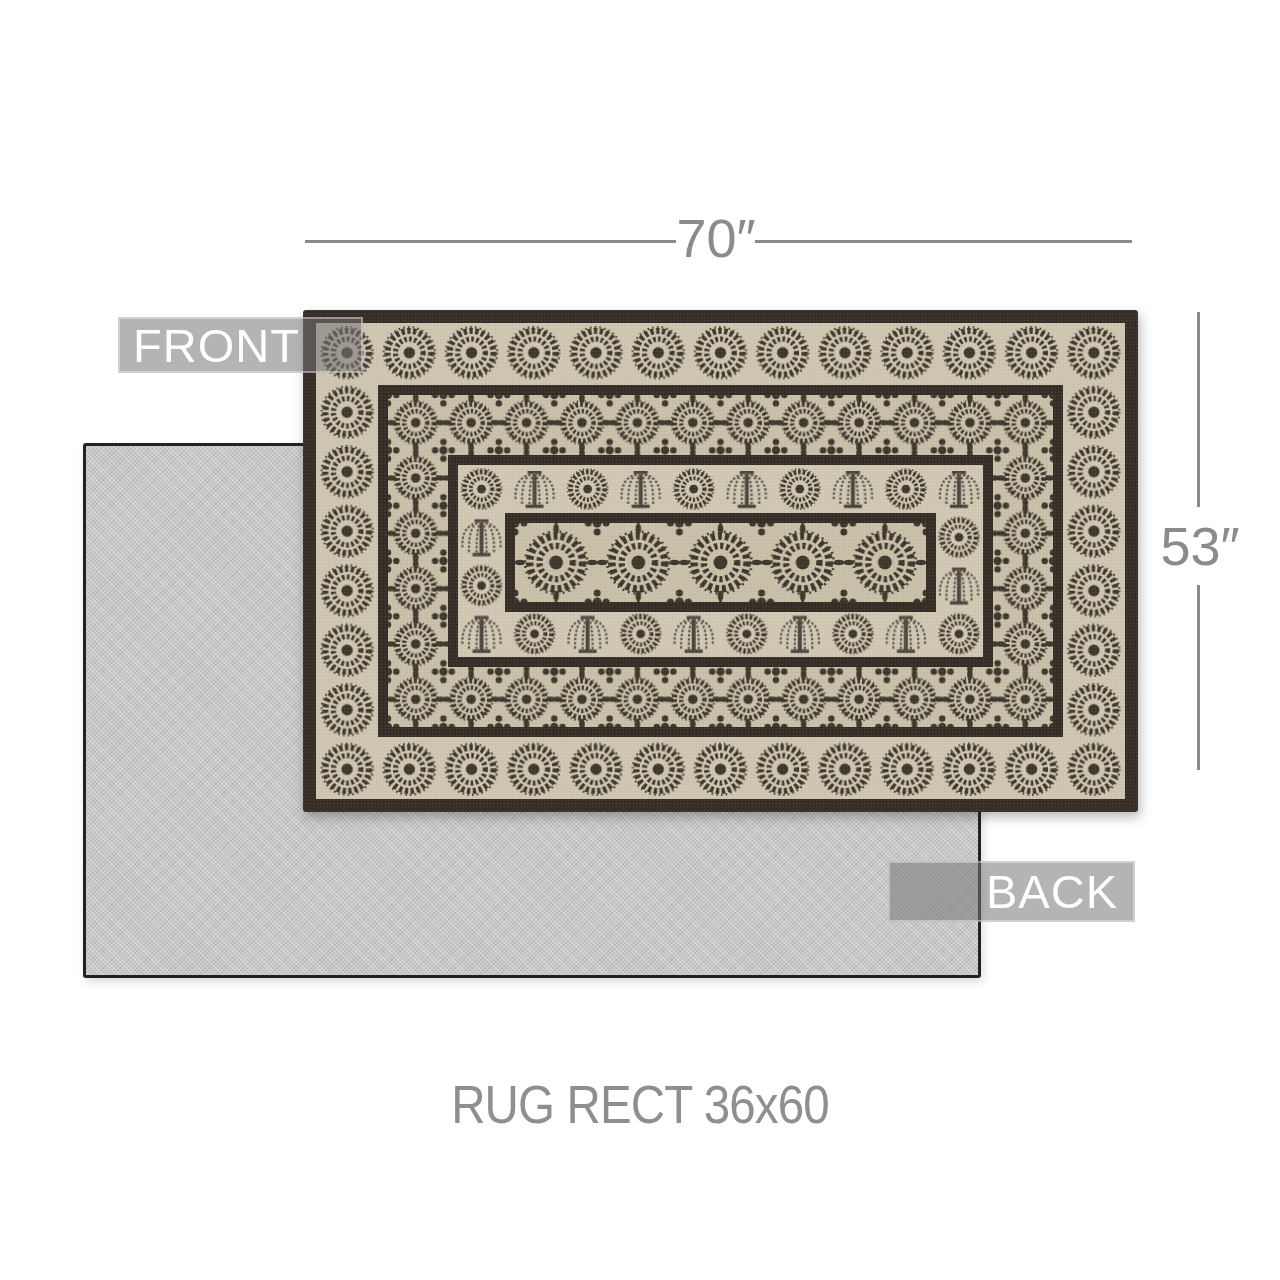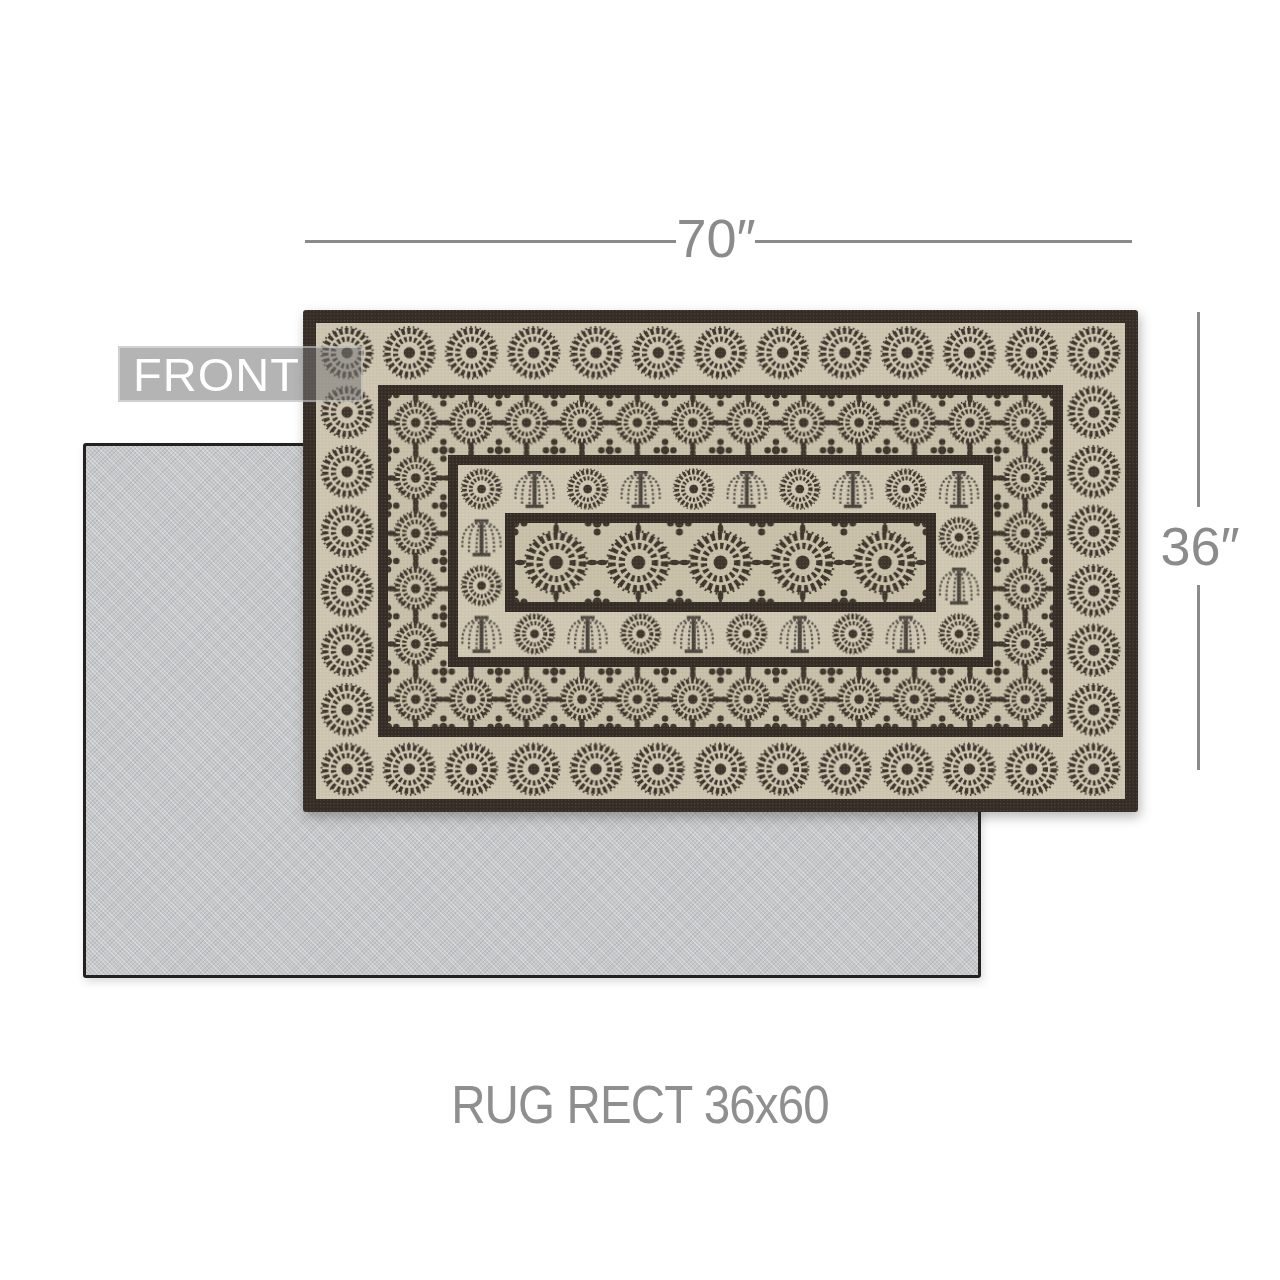--- a/index.html
+++ b/index.html
@@ -24,21 +24,21 @@
     filter: drop-shadow(2px 5px 6px rgba(35,31,27,0.32));
   }
   
   .tag {
     position:absolute; display:flex; align-items:center;
     background:rgba(118,118,118,0.55);
     border:2px solid rgba(255,255,255,0.38);
     color:#ffffff; font-size:47px; font-weight:300; letter-spacing:1px;
     line-height:1;
   }
-  .tag.front { left:118px; top:346px; width:245px; height:56px; justify-content:flex-start; padding-left:13px; }
+  .tag.front { left:118px; top:317px; width:245px; height:56px; justify-content:flex-start; padding-left:13px; }
   .tag.back  { left:888px; top:861px; width:247px; height:61px; justify-content:flex-end; padding-right:15px; }
   
   .dim-seg { position:absolute; background:#8b8b8b; }
   .dim-h-left  { left:305px;  top:240px; width:371px; height:3px; }
   .dim-h-right { left:755px;  top:240px; width:377px; height:3px; }
   .dim-v-top    { left:1197px; top:312px; width:3px; height:195px; }
   .dim-v-bottom { left:1197px; top:585px; width:3px; height:185px; }
   .dim-text {
     position:absolute; color:#8b8b8b; font-size:54px; font-weight:300;
     text-align:center; line-height:56px; font-style:italic;
@@ -162,24 +162,27 @@
     <g>
       <rect x="202" y="203" width="431" height="99" fill="#352c25"></rect>
       <rect x="212" y="213" width="411" height="79" fill="url(#patCenter)"></rect>
     </g>
     <rect x="0" y="0" width="835" height="502" fill="url(#patWeave)"></rect>
   </svg>
 
   <div class="tag front">
     <span>FRONT</span>
   </div>
+  <div class="tag back">
+    <span>BACK</span>
+  </div>
 
   <div class="dim-seg dim-h-left"></div>
   <div class="dim-seg dim-h-right"></div>
   <div class="dim-text w">70″</div>
 
   <div class="dim-seg dim-v-top"></div>
   <div class="dim-seg dim-v-bottom"></div>
-  <div class="dim-text h">36″</div>
+  <div class="dim-text h">53″</div>
 
   <div class="caption">RUG RECT 36x60</div>
 
 </div>
 
 </body></html>

